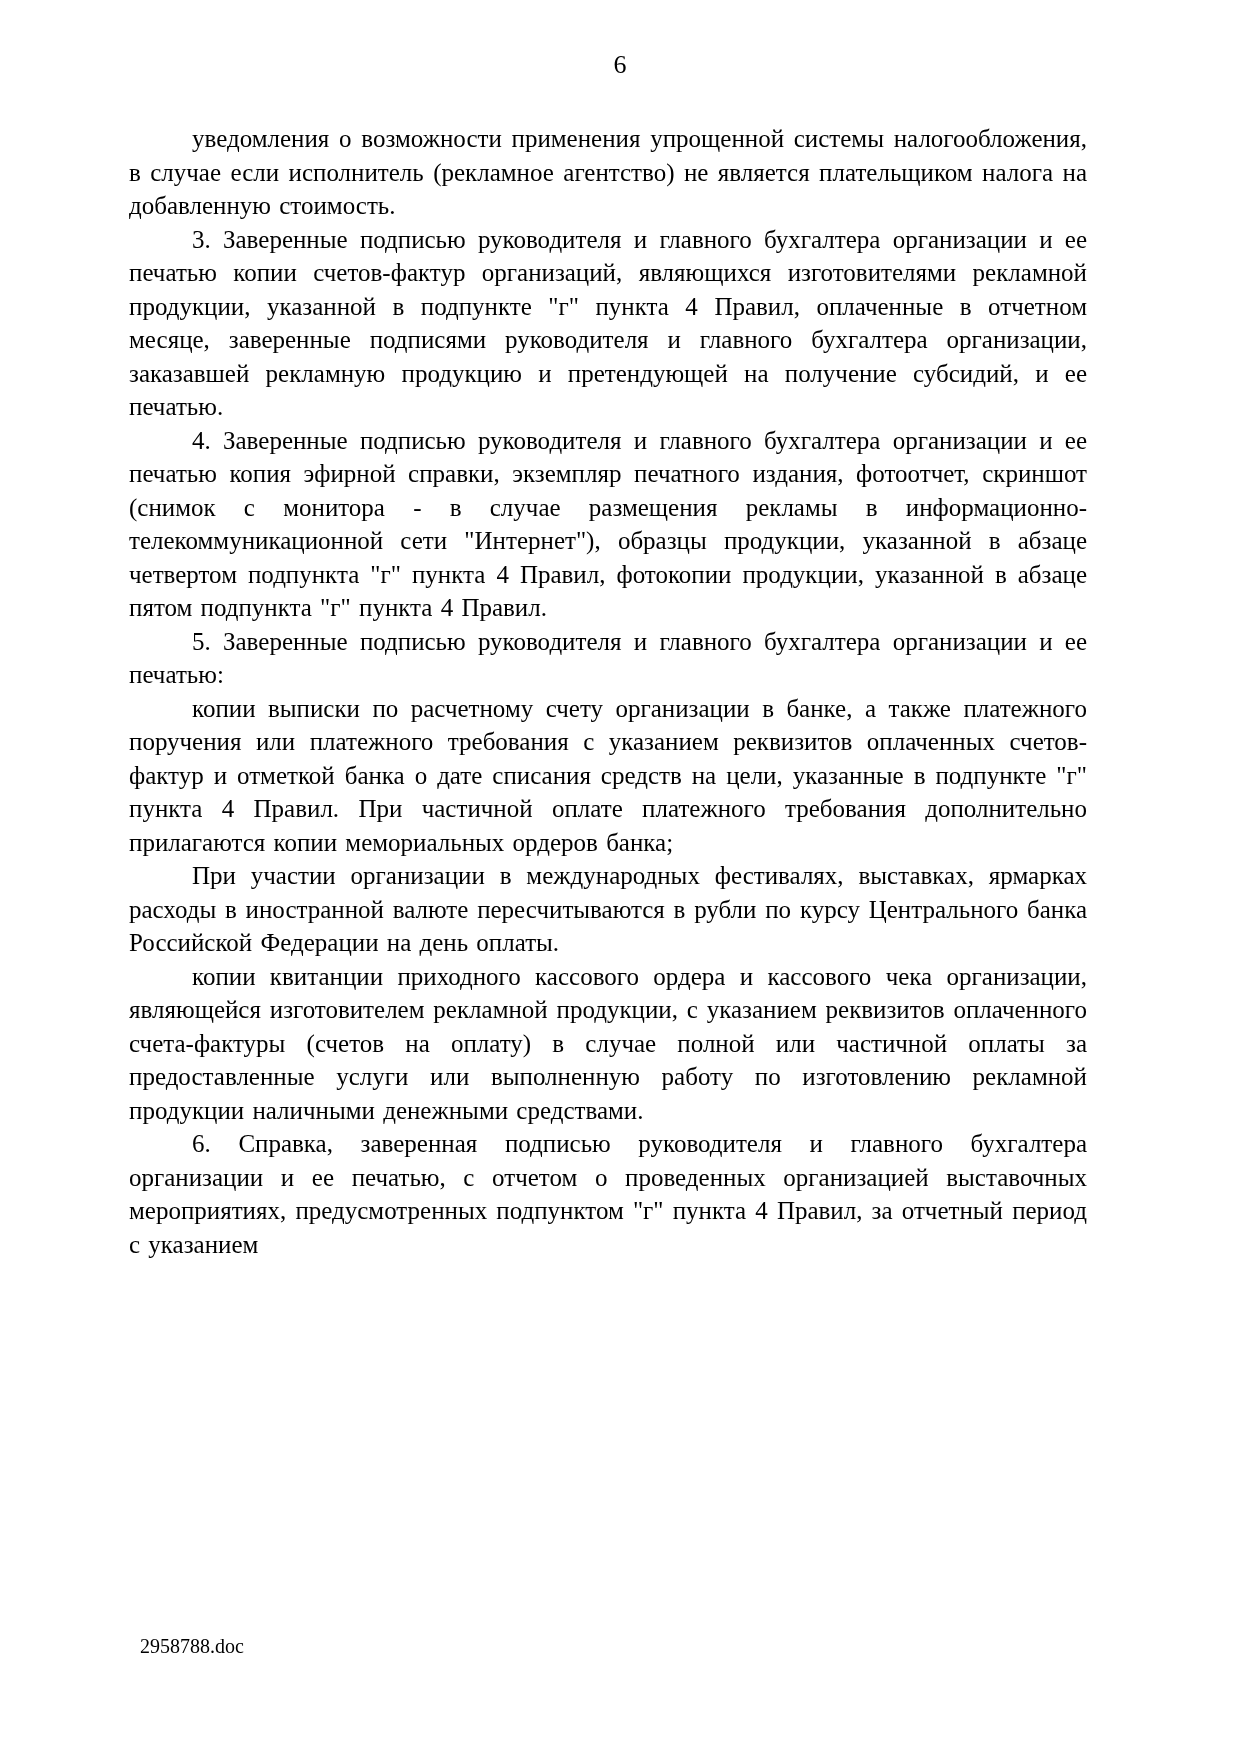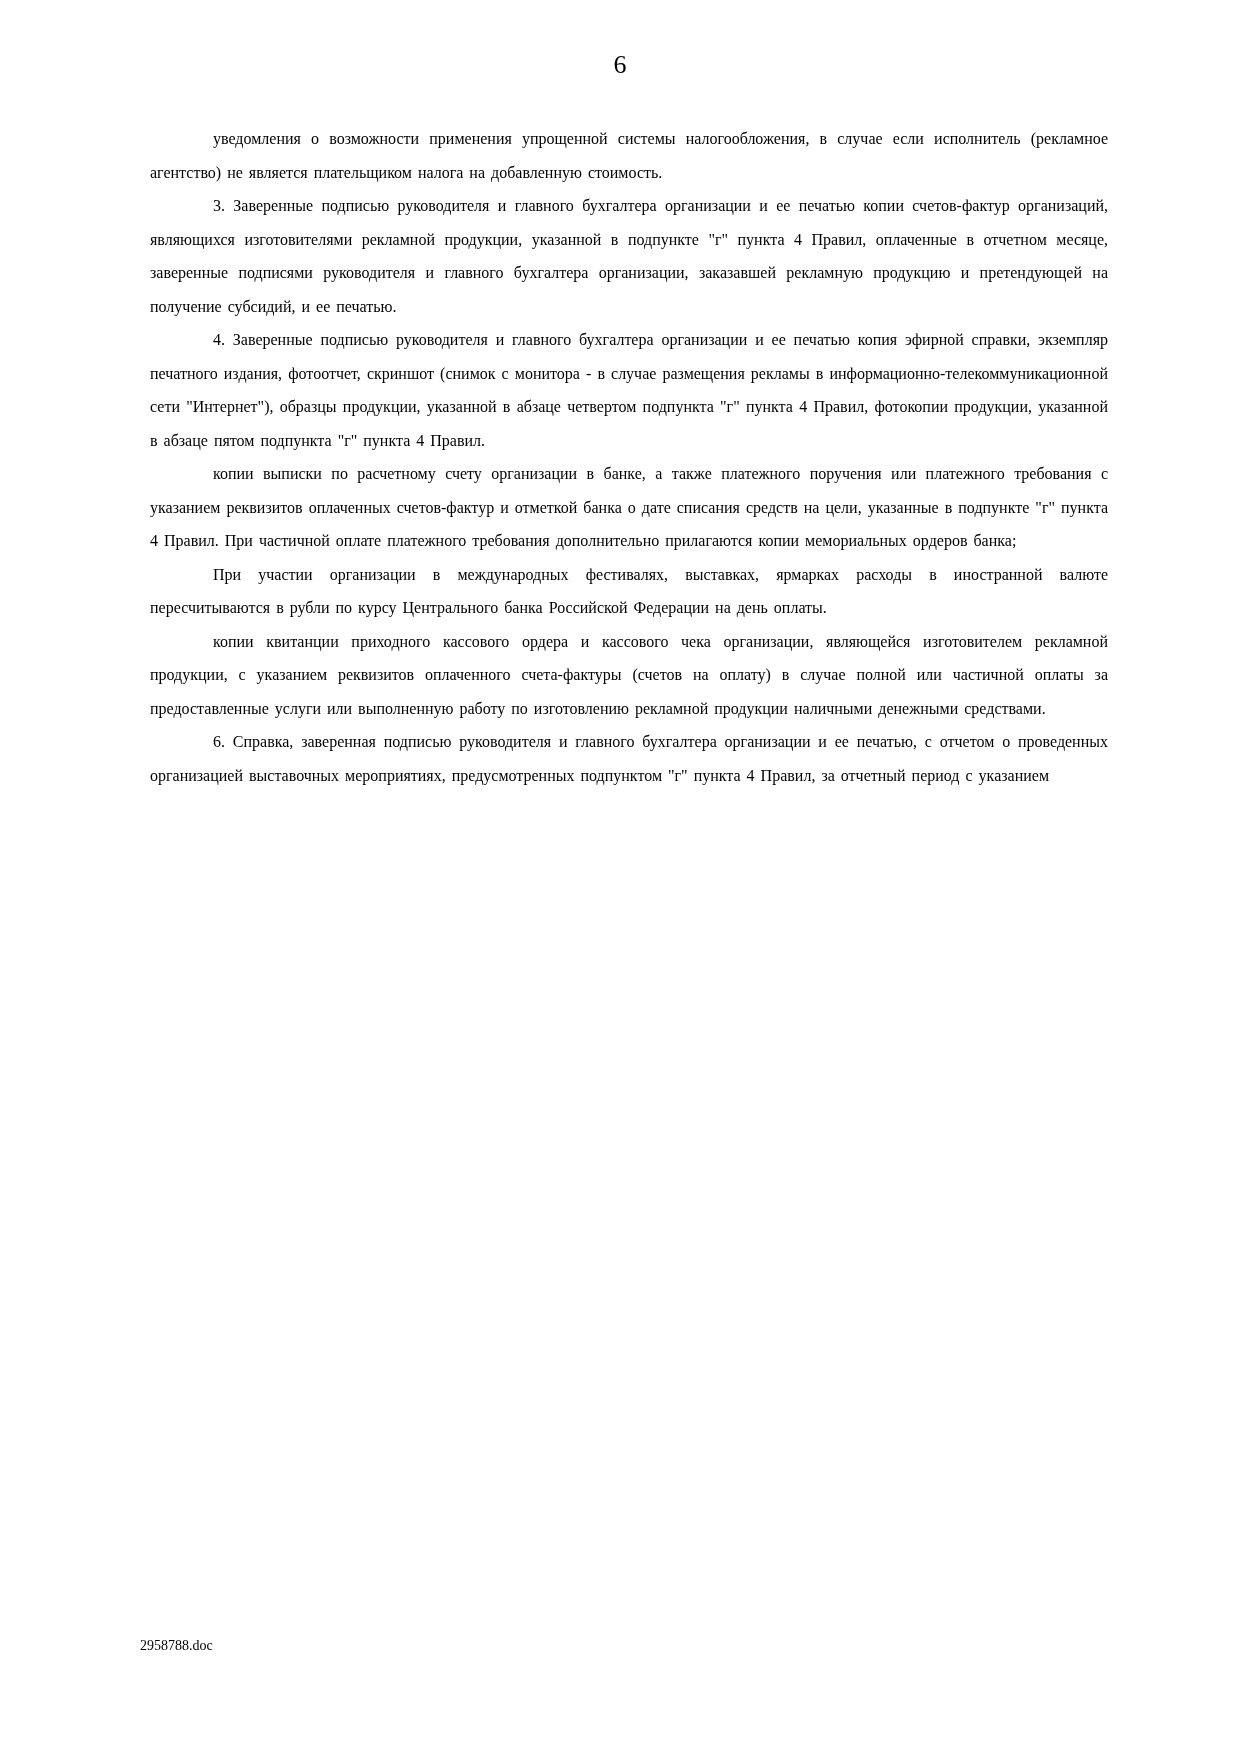--- a/index.html
+++ b/index.html
@@ -27,51 +27,52 @@
     top: 50px;
     left: 0;
     width: 100%;
     text-align: center;
     font-size: 26px;
     line-height: 30px;
   }
   .content {
     position: absolute;
     top: 122px;
-    left: 150px;
+    left: 129px;
     width: 958px;
-    font-size: 16px;
+    font-size: 25px;
     line-height: 33.5px;
     text-align: justify;
     word-spacing: 2px;
   }
   .content p {
     margin: 0;
     padding: 0;
     text-indent: 63px;
   }
   .footer {
     position: absolute;
     left: 140px;
     top: 1636px;
-    font-size: 14px;
+    font-size: 20px;
     line-height: 20px;
   }
 </style>
 </head>
 <body>
 
 <div class="page">
 
   <div class="page-number">6</div>
 
   <div class="content">
     <p>уведомления о возможности применения упрощенной системы налогообложения, в случае если исполнитель (рекламное агентство) не является плательщиком налога на добавленную стоимость.</p>
     <p>3. Заверенные подписью руководителя и главного бухгалтера организации и ее печатью копии счетов-фактур организаций, являющихся изготовителями рекламной продукции, указанной в подпункте "г" пункта 4 Правил, оплаченные в отчетном месяце, заверенные подписями руководителя и главного бухгалтера организации, заказавшей рекламную продукцию и претендующей на получение субсидий, и ее печатью.</p>
     <p>4. Заверенные подписью руководителя и главного бухгалтера организации и ее печатью копия эфирной справки, экземпляр печатного издания, фотоотчет, скриншот (снимок с монитора - в случае размещения рекламы в информационно-телекоммуникационной сети "Интернет"), образцы продукции, указанной в абзаце четвертом подпункта "г" пункта 4 Правил, фотокопии продукции, указанной в абзаце пятом подпункта "г" пункта 4 Правил.</p>
+    <p>5. Заверенные подписью руководителя и главного бухгалтера организации и ее печатью:</p>
     <p>копии выписки по расчетному счету организации в банке, а также платежного поручения или платежного требования с указанием реквизитов оплаченных счетов-фактур и отметкой банка о дате списания средств на цели, указанные в подпункте "г" пункта 4 Правил. При частичной оплате платежного требования дополнительно прилагаются копии мемориальных ордеров банка;</p>
     <p>При участии организации в международных фестивалях, выставках, ярмарках расходы в иностранной валюте пересчитываются в рубли по курсу Центрального банка Российской Федерации на день оплаты.</p>
     <p>копии квитанции приходного кассового ордера и кассового чека организации, являющейся изготовителем рекламной продукции, с указанием реквизитов оплаченного счета-фактуры (счетов на оплату) в случае полной или частичной оплаты за предоставленные услуги или выполненную работу по изготовлению рекламной продукции наличными денежными средствами.</p>
     <p>6. Справка, заверенная подписью руководителя и главного бухгалтера организации и ее печатью, с отчетом о проведенных организацией выставочных мероприятиях, предусмотренных подпунктом "г" пункта 4 Правил, за отчетный период с указанием</p>
   </div>
 
   <div class="footer">2958788.doc</div>
 
 </div>
 

